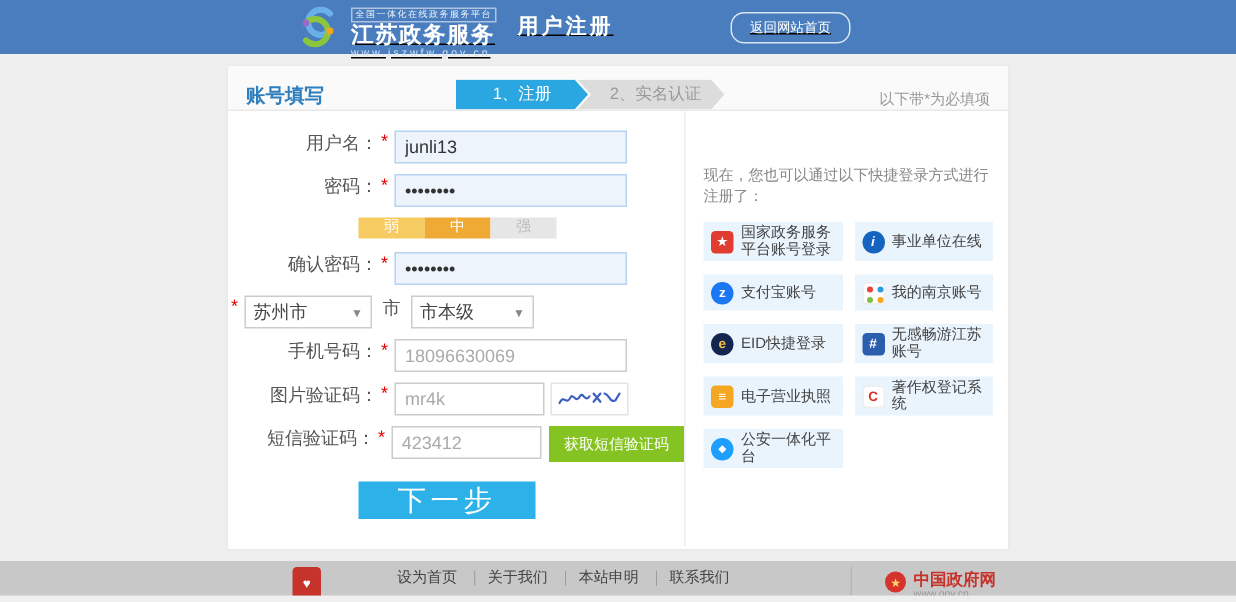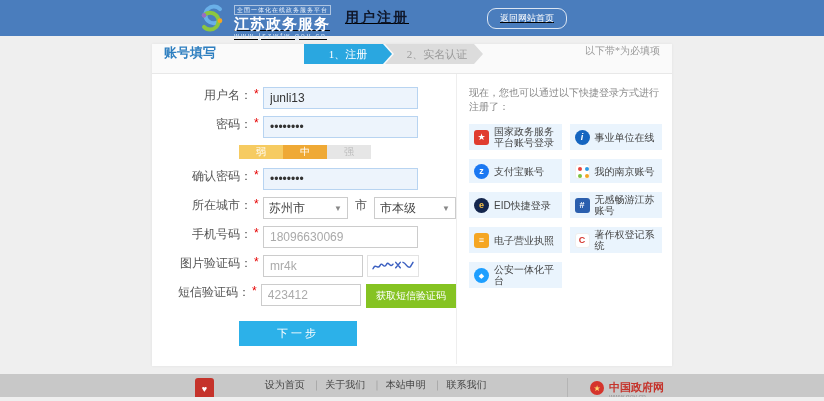--- a/index.html
+++ b/index.html
@@ -8,30 +8,30 @@
 
   
   .topbar { height:36px; background:#4a7dbd; display:flex; align-items:center;text-decoration:underline; }
   .topbar-inner { width:520px; margin:0 auto; display:flex; align-items:center; padding-left:44px; }
   .logo-swirl { width:32px; height:32px; flex:0 0 auto; }
   .logo-block { margin-left:6px; color:#fff; }
   .logo-banner { font-size:6px; letter-spacing:1px; color:#eaf3fc;
     border:1px solid rgba(255,255,255,.55); padding:0 2px; display:inline-block; line-height:8px; }
   .logo-title { font-size:15px; font-weight:bold; line-height:16px; letter-spacing:1px; }
   .logo-url { font-size:7px; color:#cfe3f7; letter-spacing:2px; line-height:7px; }
-  .page-title { color:#0f172a; font-size:14px; font-weight:bold; margin-left:14px; letter-spacing:2px; }
+  .page-title { color:#ffffff; font-size:14px; font-weight:bold; margin-left:14px; letter-spacing:2px; }
   .home-pill { margin-left:78px; border:1px solid rgba(255,255,255,.8); color:#fff;
     font-size:9px; border-radius:9px; padding:3px 12px; background:transparent; cursor:pointer; }
 
   
   .main { padding-top:8px; }
   .card { width:520px; height:322px; margin:0 auto; background:#fff; box-shadow:0 0 3px rgba(0,0,0,.06); }
 
   .stepbar { height:30px; background:#fafafa; border-bottom:1px solid #e8e8e8;
-    display:flex; align-items:flex-start; padding:0 12px;font-family:Liberation Serif, serif; }
+    display:flex; align-items:flex-end; padding:0 12px; }
   .section-title { color:#2e7fc0; font-size:13px; font-weight:bold; }
   .steps { display:flex; margin-left:88px; }
   .chev { height:20px; line-height:20px; font-size:11px; text-align:center; }
   .chev1 { width:88px; background:#2aa7e0; color:#fff;
     clip-path:polygon(0 0, calc(100% - 9px) 0, 100% 50%, calc(100% - 9px) 100%, 0 100%); }
   .chev2 { width:98px; background:#dcdcdc; color:#9a9a9a; margin-left:-7px; padding-left:6px;
     clip-path:polygon(0 0, calc(100% - 9px) 0, 100% 50%, calc(100% - 9px) 100%, 0 100%, 9px 50%); }
   .required-note { margin-left:auto; font-size:10px; color:#999; }
 
   .card-body { display:flex; }
@@ -53,25 +53,25 @@
   .select { height:22px; background:#fff; border:1px solid #ccc; display:flex; align-items:center;
     font-size:12px; color:#444; padding:0 5px; cursor:pointer; }
   .sel1 { width:85px; } .sel2 { width:82px; }
   .select .arr { margin-left:auto; font-size:8px; color:#888; }
   .mid-label { font-size:12px; color:#555; margin:0 7px; }
 
   .captcha-box { width:52px; height:22px; border:1px solid #e3e3e3; margin-left:4px; background:#fff; cursor:pointer; }
   .sms-btn { margin-left:5px; width:92px; height:24px; background:#85c322; border:none; color:#fff;
     font-size:10px; cursor:pointer; font-family:inherit; }
   .next-btn { display:block; margin:13px 0 0 87px; width:118px; height:25px; background:#2cb1e9;
-    border:none; color:#fff; font-size:11px; letter-spacing:3px; cursor:pointer; font-family:inherit; }
+    border:none; color:#fff; font-size:19px; letter-spacing:3px; cursor:pointer; font-family:inherit; }
 
   
   .quick-col { flex:1; padding:12px 10px 0 12px; }
-  .quick-note { font-size:10px; color:#888; margin-bottom:10px; }
+  .quick-note { font-size:10px; color:#888; margin-bottom:10px;margin-top:24px; }
   .quick-grid { display:grid; grid-template-columns:1fr 1fr; column-gap:8px; row-gap:9px; }
   .qbtn { background:#eaf4fd; min-height:24px; display:flex; align-items:center;
     padding:2px 5px; font-size:10px; color:#444; cursor:pointer; line-height:11px; }
   .qico { width:15px; height:15px; flex:0 0 auto; margin-right:5px; border-radius:3px;
     display:flex; align-items:center; justify-content:center; color:#fff; font-size:9px; font-weight:bold; }
   .i-emblem { background:#e03c2f; } .i-emblem::after { content:"★"; }
   .i-inst { background:#1565c0; border-radius:50%; } .i-inst::after { content:"i"; font-style:italic; }
   .i-alipay { background:#1b78f2; border-radius:50%; } .i-alipay::after { content:"z"; }
   .i-flower { background:#fff; border:1px solid #eee; position:relative; }
   .i-flower::after { content:""; width:4px; height:4px; border-radius:50%; background:#e8433c; position:absolute;
@@ -157,21 +157,20 @@
           <span class="seg seg-strong">强</span>
         </div>
 
         <div class="frow">
           <span class="flabel">确认密码：</span>
           <span class="star">*</span>
           <input class="inp inp-filled" value="••••••••" style="">
         </div>
 
         <div class="frow">
-          <span class="flabel">所在城市：</span>
           <span class="star">*</span>
           <div class="select sel1">
             <span>苏州市</span>
             <span class="arr">▼</span>
           </div>
           <span class="mid-label">市</span>
           <div class="select sel2">
             <span>市本级</span>
             <span class="arr">▼</span>
           </div>

